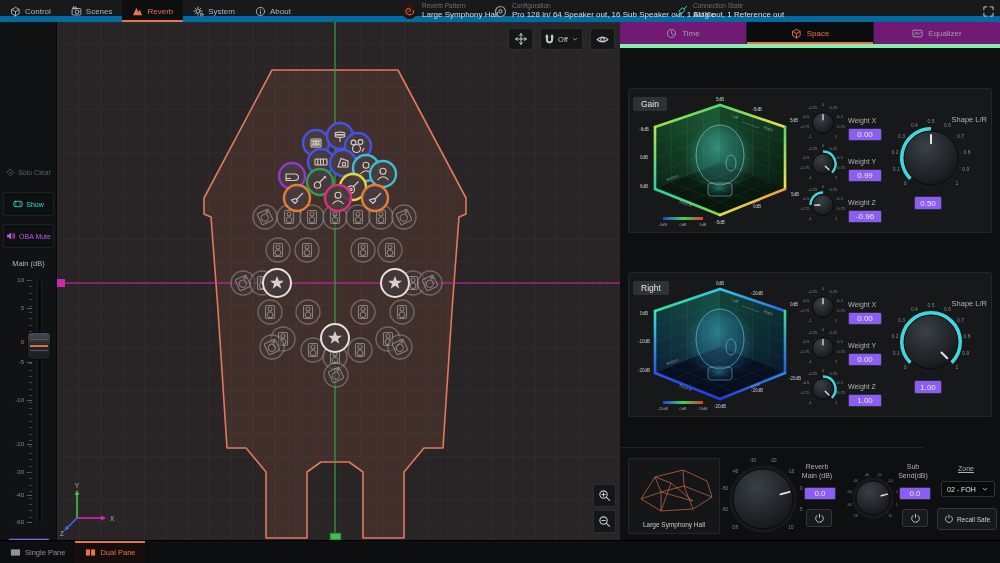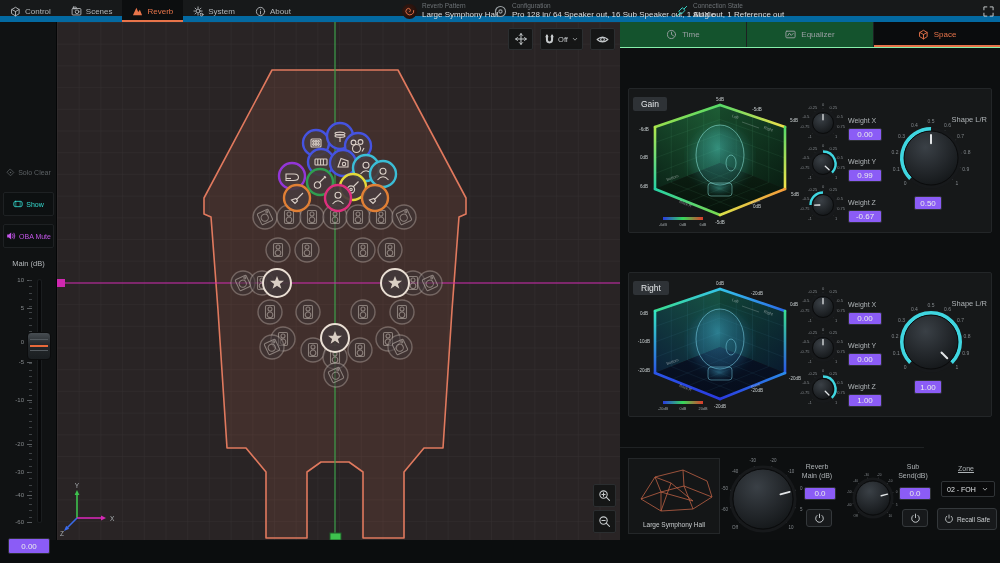--- a/index.html
+++ b/index.html
@@ -31,21 +31,21 @@
 #fader-handle{position:absolute;left:27px;top:310px;width:24px;height:28px;border-radius:4px;background:linear-gradient(#474d52,#24282b 45%,#1a1e21);border:1px solid #0b0c0d}
 #fader-handle::before{content:"";position:absolute;left:2px;right:2px;top:12px;height:2px;background:#e8693a}
 #fader-handle::after{content:"";position:absolute;left:2px;right:2px;top:6px;height:1px;background:#53595e;box-shadow:0 11px 0 #53595e}
 .vbox{background:#8b5cf6;border:1px solid #2e3134;border-radius:2px;color:#e9ebec;font-size:8px;display:flex;align-items:center;justify-content:center}
 #fader-val{position:absolute;left:8px;top:516px;width:42px;height:16px}
 
 #canvas{position:absolute;left:57px;top:22px;width:563px;height:518px;background:#272324;overflow:hidden}
 .cbtn{position:absolute;height:22px;background:rgba(18,20,21,.88);border:1px solid #2b2e30;border-radius:2px;color:#c6cacc;display:flex;align-items:center;justify-content:center;gap:3px;font-size:7.5px}
 
 #rpanel{position:absolute;left:620px;top:22px;width:380px;height:518px;background:#0d0f10}
-#right-tabs{display:flex;height:26px;background:#14532d;border-bottom:1px solid #86efac}
+#right-tabs{display:flex;height:26px;background:#701a75;border-bottom:4px solid #86efac}
 .rtab{flex:1;display:flex;align-items:center;justify-content:center;gap:5px;font-size:8px;color:#9aa0a3;border-right:1px solid #1d2022}
 .rtab:last-child{border-right:none}
 .rtab.active{background:#0a0c0d;color:#e8744a;box-shadow:inset 0 -2px 0 #e8744a}
 .section{position:absolute;left:8px;width:364px;height:145px;background:#161819;border:1px solid #232628;border-radius:2px}
 #sec-gain{top:66px}
 #sec-delay{top:250px}
 .chip{position:absolute;left:4px;top:8px;background:#2e3236;border-radius:2px;padding:2px 8px;font-size:8.5px;color:#e3e6e8;z-index:3}
 .cube-host{position:absolute;left:6px;top:2px}
 .wgroup{position:absolute;left:171px;width:190px;height:46px}
 .wknob{position:absolute;left:0;top:0}
@@ -650,37 +650,37 @@
     <nav id="right-tabs">
         <div class="rtab">
           <span class="icn">
             <svg width="11" height="11" viewBox="-6 -6 12 12" fill="none" stroke="currentColor" stroke-width="1" stroke-linecap="round" stroke-linejoin="round">
               <circle r="4.4"></circle>
               <path d="M0,-2.6 V0 L2.2,1.4"></path>
             </svg>
           </span>
           <span>Time</span>
         </div>
+        <div class="rtab active">
+          <span class="icn">
+            <svg width="11" height="11" viewBox="-6 -6 12 12" fill="none" stroke="currentColor" stroke-width="1" stroke-linecap="round" stroke-linejoin="round">
+              <path d="M-4,-2.2 L0,-4.6 L4,-2.2 L4,2.4 L0,4.8 L-4,2.4 Z"></path>
+              <path d="M-4,-2.2 L0,0 L4,-2.2 M0,0 L0,4.8"></path>
+            </svg>
+          </span>
+          <span>Space</span>
+        </div>
         <div class="rtab">
           <span class="icn">
             <svg width="11" height="11" viewBox="-6 -6 12 12" fill="none" stroke="currentColor" stroke-width="1" stroke-linecap="round" stroke-linejoin="round">
               <rect x="-5" y="-3.6" width="10" height="7.2" rx="1"></rect>
               <path d="M-3,1.4 L-1.2,-1.6 L0.8,1 L3,-1.2"></path>
             </svg>
           </span>
           <span>Equalizer</span>
-        </div>
-        <div class="rtab active">
-          <span class="icn">
-            <svg width="11" height="11" viewBox="-6 -6 12 12" fill="none" stroke="currentColor" stroke-width="1" stroke-linecap="round" stroke-linejoin="round">
-              <path d="M-4,-2.2 L0,-4.6 L4,-2.2 L4,2.4 L0,4.8 L-4,2.4 Z"></path>
-              <path d="M-4,-2.2 L0,0 L4,-2.2 M0,0 L0,4.8"></path>
-            </svg>
-          </span>
-          <span>Space</span>
         </div>
       </nav>
 
     <div class="section" id="sec-gain">
       <div class="chip">Gain</div>
       <div class="cube-host"><svg width="170" height="140" viewBox="0 0 170 140">
             <defs>
               <linearGradient id="gwl" gradientUnits="userSpaceOnUse" x1="85" y1="14" x2="20" y2="98">
                 <stop offset="0%" stop-color="#1e5e36"></stop>
                 <stop offset="100%" stop-color="#0b2317"></stop>
@@ -879,21 +879,21 @@
                 <line x1="35.25981600504038" y1="25.4386290252016" x2="37.22138656584684" y2="25.828809669233856" stroke="#54595d" stroke-width="0.7"></line>
                 <text x="41.144527687459764" y="28.20917095729837" text-anchor="middle" font-size="4" fill="#83888c" font-family="Liberation Sans,sans-serif">0.75</text>
                 <line x1="31.838834764831844" y1="31.838834764831844" x2="33.25304832720494" y2="33.25304832720494" stroke="#54595d" stroke-width="0.7"></line>
                 <text x="36.08147545195113" y="37.68147545195113" text-anchor="middle" font-size="4" fill="#83888c" font-family="Liberation Sans,sans-serif">1</text>
                 <circle cx="23" cy="23" r="12.5" fill="none" stroke="#17191b" stroke-width="3"></circle>
                 <path d="M10.500385529440129,23.09817376110889 A12.5,12.5 0 0 1 23,10.5" stroke="#3fd6e0" stroke-width="2.4" fill="none"></path>
                 <circle cx="23" cy="23" r="10.5" fill="url(#kg2)" stroke="#0a0b0c" stroke-width="1"></circle>
                 <line x1="19.85009715341891" y1="23.02473978779944" x2="14.600259075783766" y2="23.065972767465173" stroke="#e2e5e7" stroke-width="1.3" stroke-linecap="round"></line>
               </svg></div>
             <div class="wlabel">Weight Z</div>
-            <div class="vbox wval">-0.67</div>
+            <div class="vbox wval">-0.96</div>
           </div>
         </div>
       <div class="shape-label">Shape L/R</div>
       <div class="shape-host"><svg width="92" height="92">
             <defs>
               <radialGradient id="kg3" cx="40%" cy="30%" r="78%">
                 <stop offset="0%" stop-color="#3a4046"></stop>
                 <stop offset="55%" stop-color="#24282c"></stop>
                 <stop offset="100%" stop-color="#121517"></stop>
               </radialGradient>
@@ -1289,13 +1289,32 @@
             <svg width="10" height="10" viewBox="-6 -6 12 12" fill="none" stroke="currentColor" stroke-width="1" stroke-linecap="round" stroke-linejoin="round">
               <path d="M0,-4.8 V-1"></path>
               <path d="M-2.7,-3.3 A4.2,4.2 0 1 0 2.7,-3.3"></path>
             </svg>
           </span>
         <span>Recall Safe</span>
       </div>
     </div>
   </section>
 
+  <footer id="bottombar">
+      <div class="btab">
+        <span class="icn">
+          <svg width="11" height="11" viewBox="-6 -6 12 12" fill="none" stroke="currentColor" stroke-width="1" stroke-linecap="round" stroke-linejoin="round">
+            <rect x="-5" y="-3.4" width="10" height="6.8" class="f"></rect>
+          </svg>
+        </span>
+        <span>Single Pane</span>
+      </div>
+      <div class="btab active">
+        <span class="icn">
+          <svg width="11" height="11" viewBox="-6 -6 12 12" fill="none" stroke="currentColor" stroke-width="1" stroke-linecap="round" stroke-linejoin="round">
+            <rect x="-5" y="-3.4" width="4.4" height="6.8" class="f"></rect>
+            <rect x="0.6" y="-3.4" width="4.4" height="6.8" class="f"></rect>
+          </svg>
+        </span>
+        <span>Dual Pane</span>
+      </div>
+    </footer>
 </div>
 
 </body></html>

